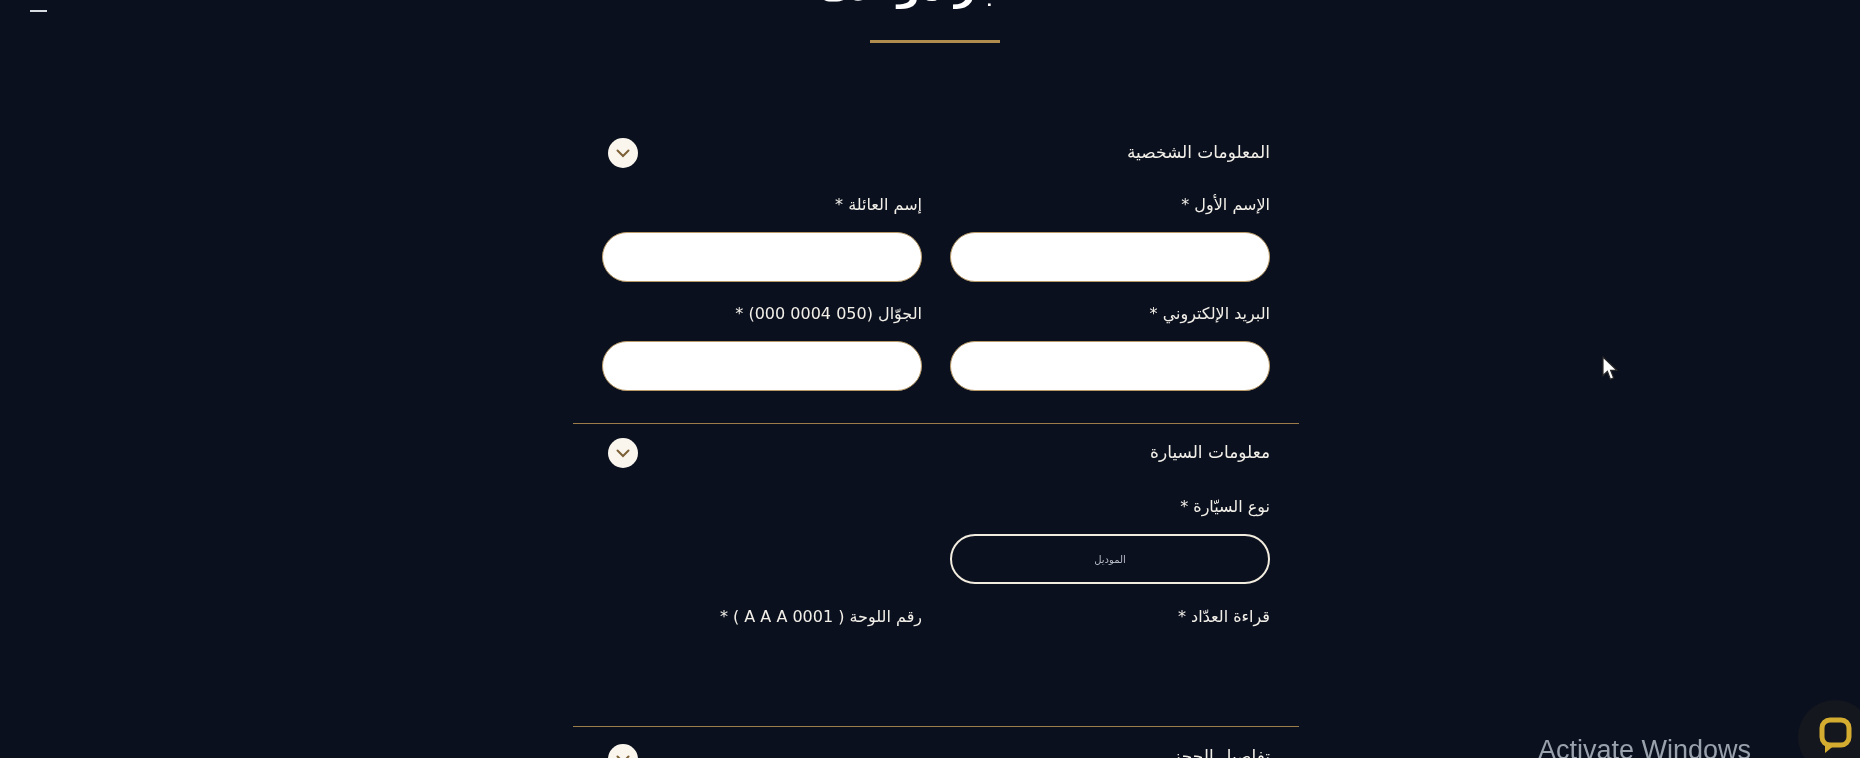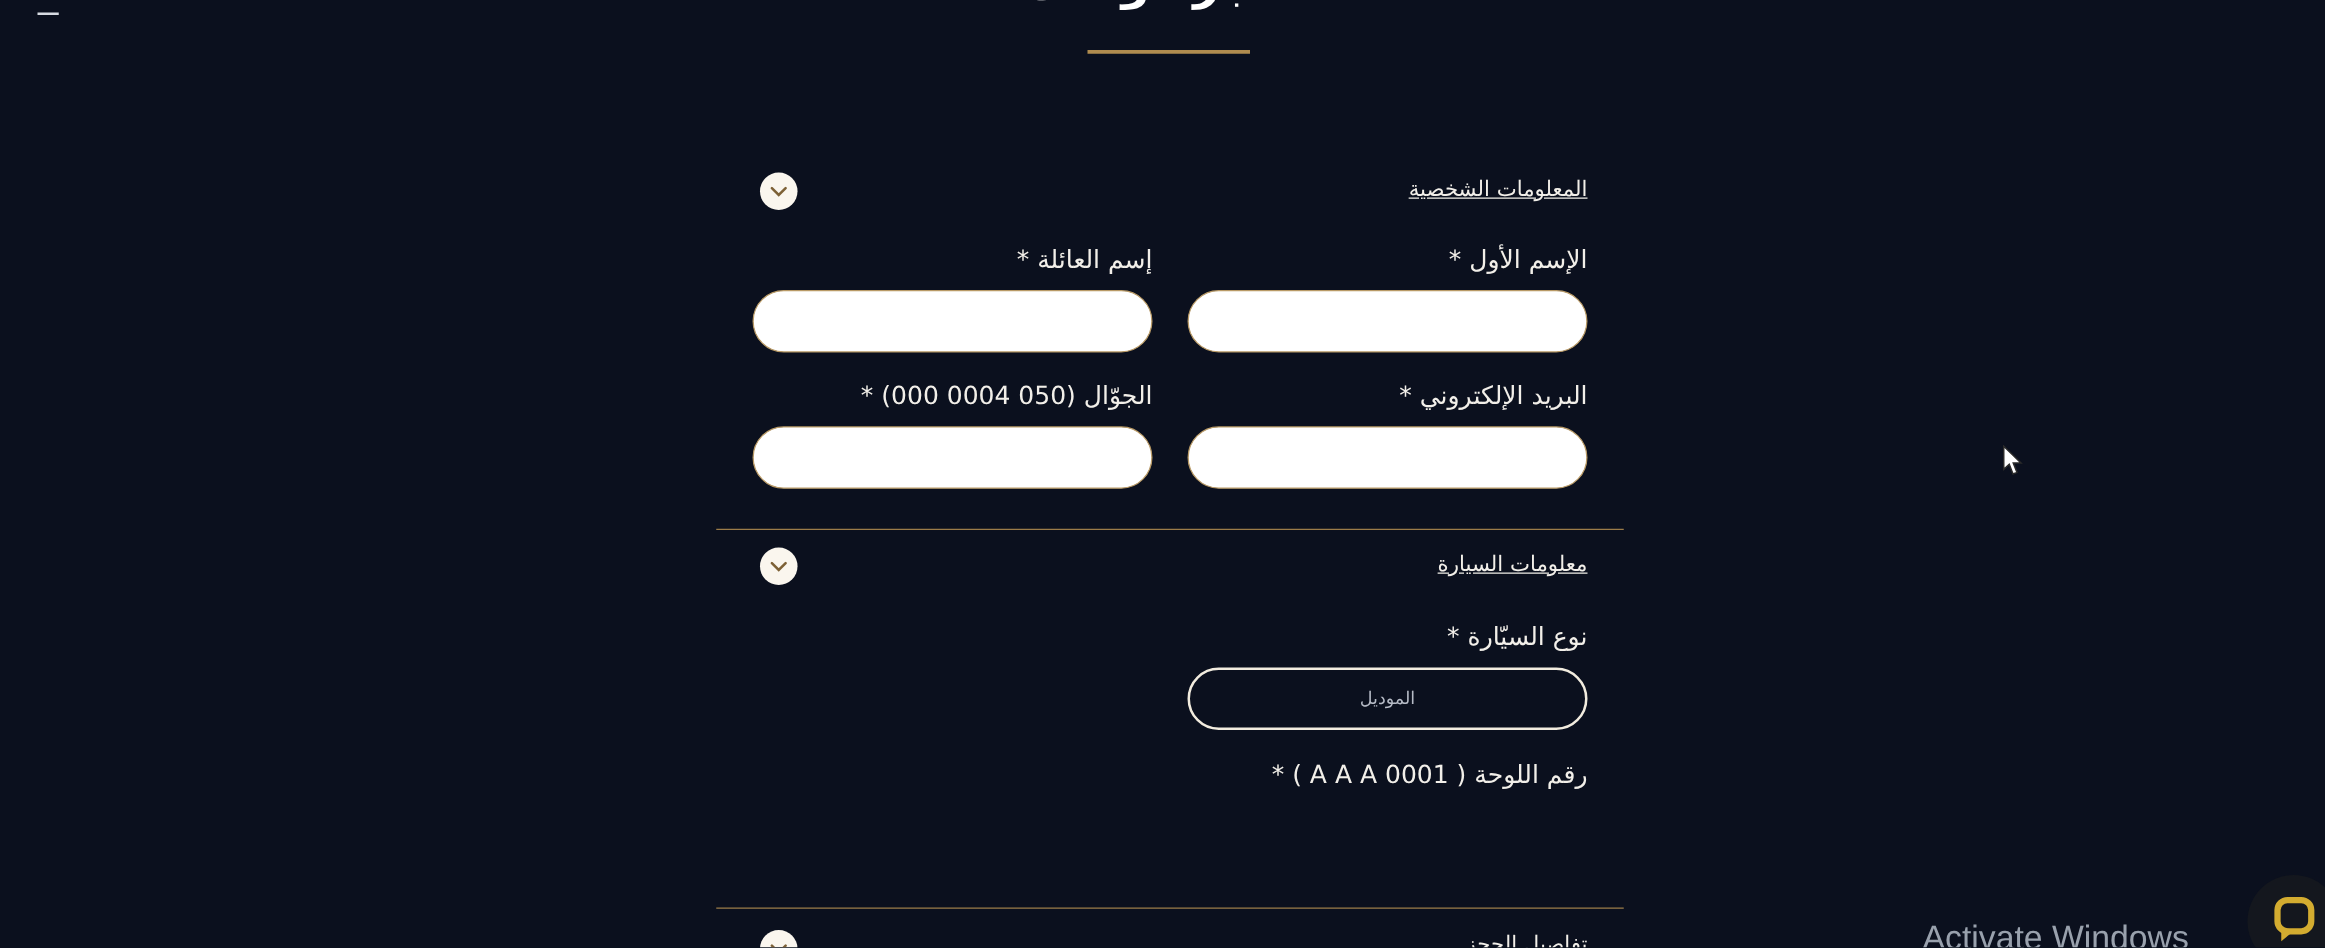--- a/index.html
+++ b/index.html
@@ -24,42 +24,42 @@
     font-weight:bold; letter-spacing:.5px;
   }
   .hero-underline {
     position:absolute; top:40px; left:870px; width:130px; height:3px;
     background:#b08c4f;
   }
   .topleft-tick { position:absolute; top:10px; left:30px; width:17px; height:2px; background:#d7dbe2; }
 
   
   .sec-title {
-    position:absolute; right:590px; color:#f2efe9; font-size:17px; font-weight:normal;text-decoration:underline;
+    position:absolute; right:590px; color:#f2efe9; font-size:17px; font-weight:normal;
   }
   .sec-toggle {
     position:absolute; left:608px; width:30px; height:30px; border-radius:50%;
     background:#faf6ee; border:none; display:flex; align-items:center; justify-content:center;
     cursor:pointer; padding:0;
   }
   .divider { position:absolute; left:573px; width:726px; height:1px; background:#9c7c49; }
 
   
   .frow { position:absolute; left:602px; width:668px; display:flex; gap:28px; }
   .fcell { width:320px; }
-  .flabel { color:#f2efe9; font-size:20px; text-align:start; }
+  .flabel { color:#f2efe9; font-size:16px; text-align:start; }
   .input-white {
     width:320px; height:50px; border-radius:26px;
     background:#ffffff; border:1px solid #b99a66; outline:none;
     padding:0 20px; font-size:15px; color:#1a1f2c; font-family:"DejaVu Sans", sans-serif;
   }
   .input-select {
     width:320px; height:50px; border-radius:26px;
     background:transparent; border:2px solid #f2ecdf;
-    color:#b6bbc6; font-size:14px;
+    color:#b6bbc6; font-size:10px;
     display:flex; align-items:center; justify-content:center;
     cursor:pointer;
   }
 
   
   .activate {
     position:absolute; left:1538px; top:735px;
     font-family:"Liberation Sans", sans-serif;
     font-size:27px; color:#99a1ad; direction:ltr; white-space:nowrap;
   }
@@ -121,20 +121,21 @@
   </button>
 
   <div class="frow" style="top:497px;">
     <div class="fcell flabel">نوع السيّارة *</div>
   </div>
   <div class="frow" style="top:534px;">
     <div class="input-select">الموديل</div>
   </div>
 
   <div class="frow" style="top:607px;">
+    <div class="fcell flabel">قراءة العدّاد *</div>
     <div class="fcell flabel">رقم اللوحة ( A A A 0001 ) *</div>
   </div>
 
   <div class="divider" style="top:726px;"></div>
 
   <h2 class="sec-title" style="top:746px;">تفاصيل الحجز</h2>
   <button class="sec-toggle" style="top:744px;">
     <span>
       <svg width="14" height="9" viewBox="0 0 14 9">
           <polyline points="1.5,1.5 7,7 12.5,1.5" fill="none" stroke="#7d6136" stroke-width="2" stroke-linecap="round"></polyline>

